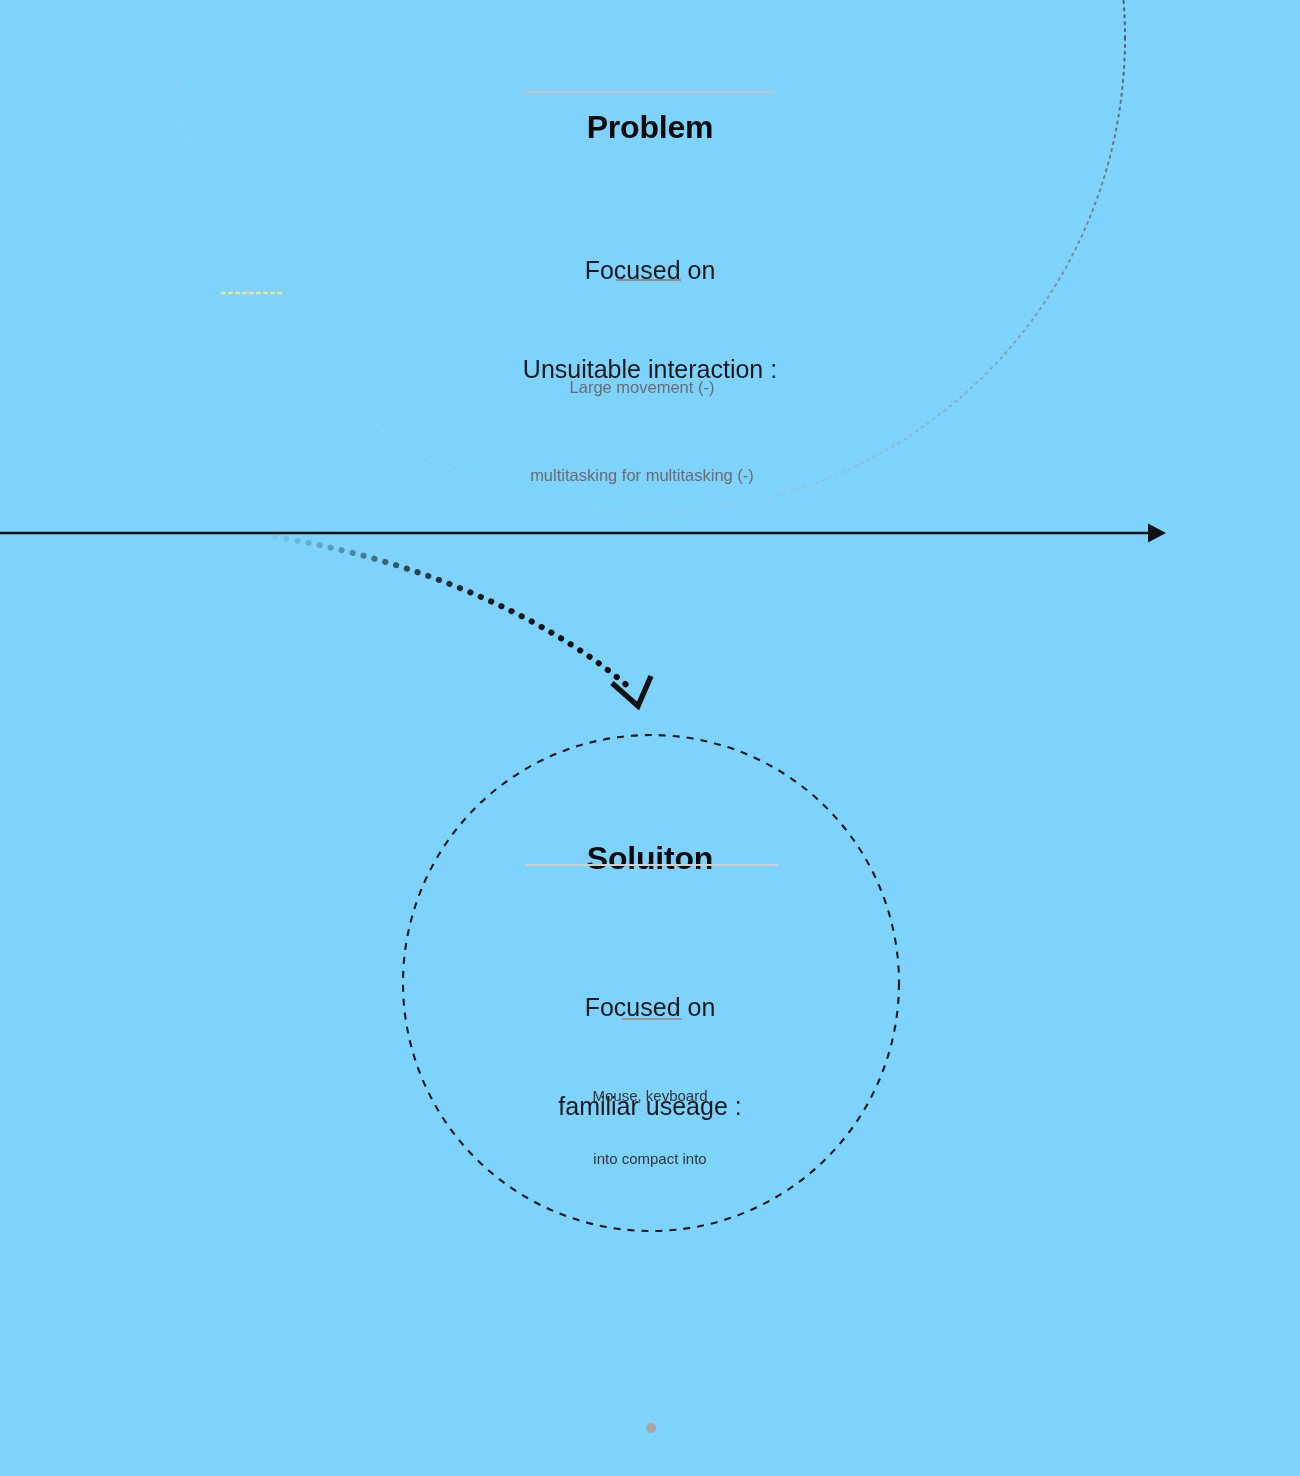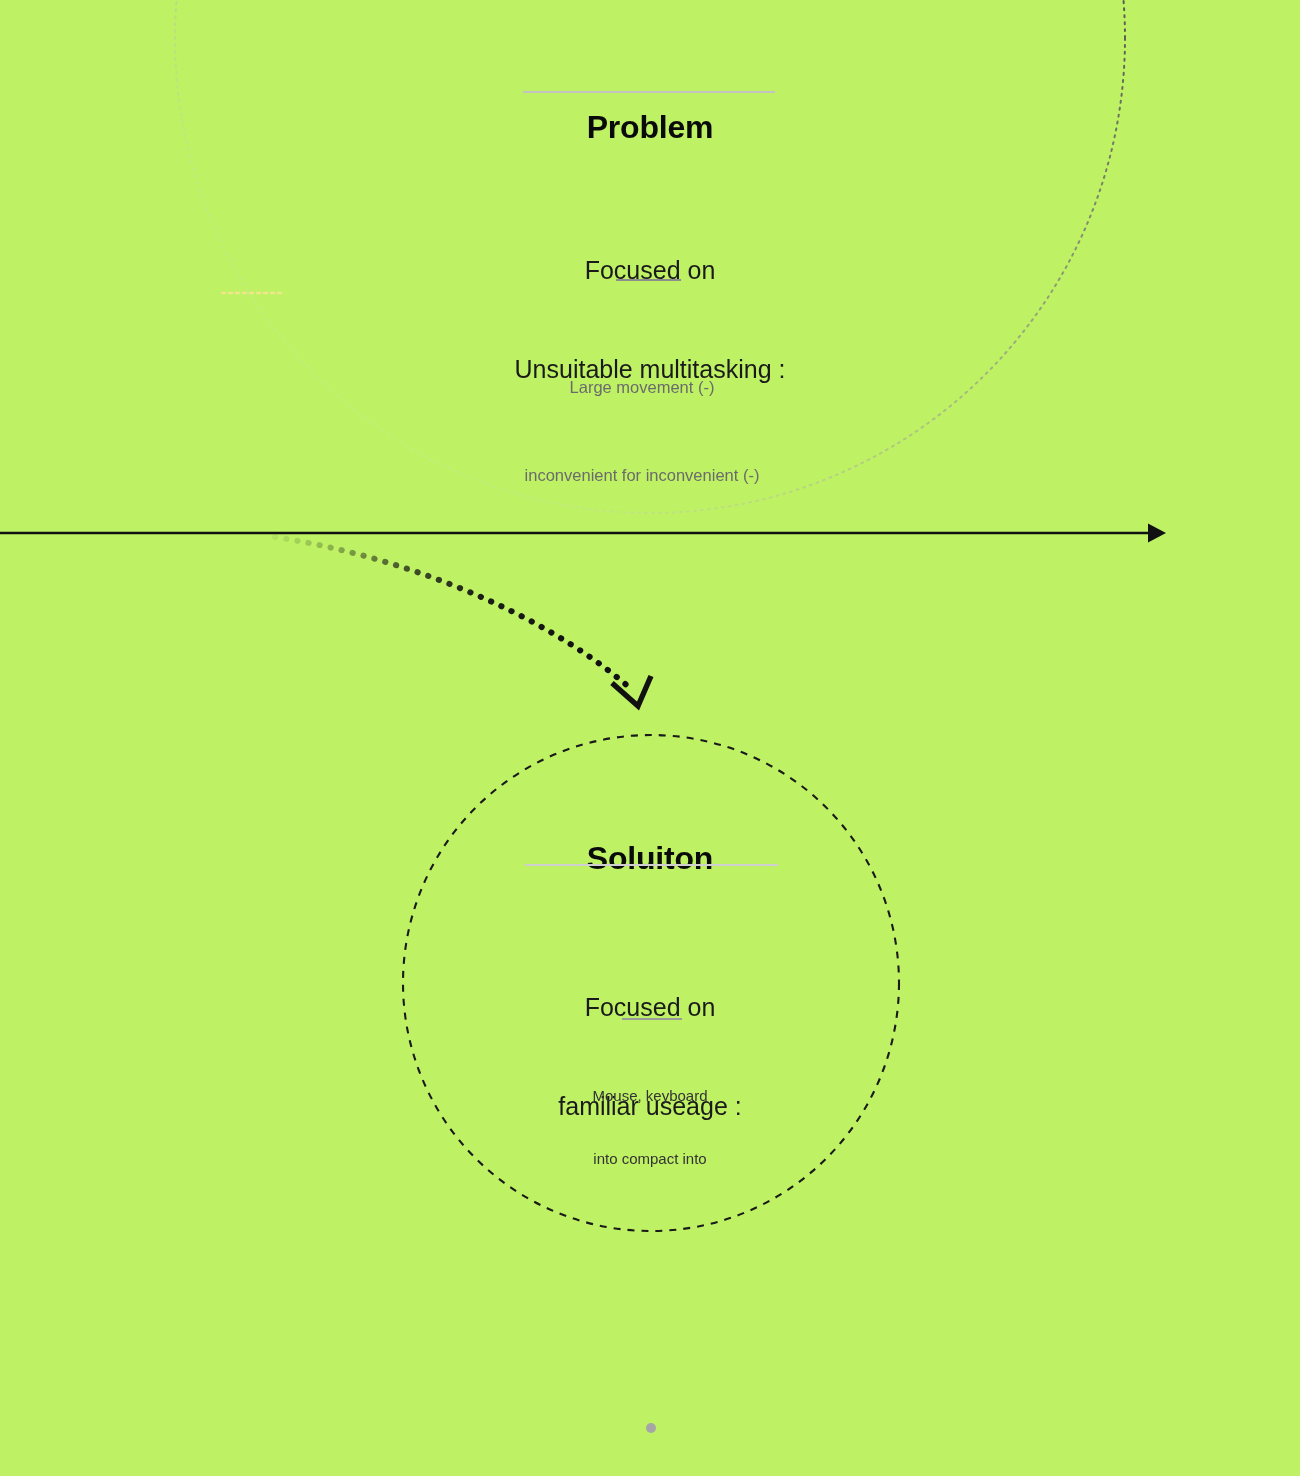--- a/index.html
+++ b/index.html
@@ -9,21 +9,21 @@
     background: #ffffff;
   }
   body {
     font-family: "Liberation Sans", sans-serif;
     -webkit-font-smoothing: antialiased;
   }
   #stage {
     position: relative;
     width: 1300px;
     height: 1476px;
-    background: #bef264;
+    background: #7dd3fc;
     overflow: hidden;
   }
   .layer-svg {
     position: absolute;
     left: 0;
     top: 0;
     width: 1300px;
     height: 1476px;
     pointer-events: none;
   }
@@ -171,28 +171,28 @@
     <line x1="651" y1="1248" x2="651" y2="1420" stroke="url(#gradTail)" stroke-width="3" stroke-linecap="butt" stroke-dasharray="2.5 4.5"></line>
     <circle cx="651" cy="1428" r="5" fill="#a6a6a6"></circle>
   </svg>
 
   <div class="rule rule-problem-top"></div>
 
   <div class="txt-center heading-problem">Problem</div>
 
   <div class="txt-center sub-problem">
     <div>Focused on</div>
-    <div>Unsuitable multitasking :</div>
+    <div>Unsuitable interaction :</div>
   </div>
 
   <div class="rule rule-problem-mid"></div>
 
   <div class="txt-center bullets-problem">
     <div>Large movement (-)</div>
-    <div>inconvenient for inconvenient (-)</div>
+    <div>multitasking for multitasking (-)</div>
   </div>
 
   <div class="txt-center heading-solution">Soluiton</div>
 
   <div class="rule rule-solution-top"></div>
 
   <div class="txt-center sub-solution">
     <div>Focused on</div>
     <div>familiar useage :</div>
   </div>

